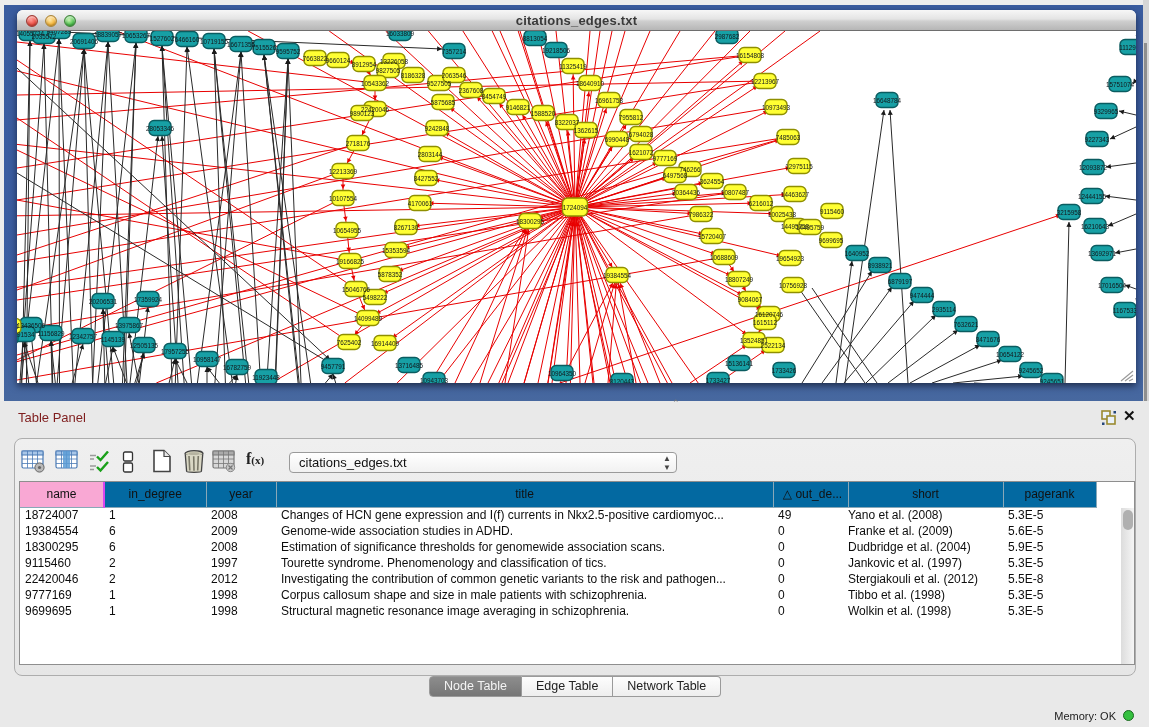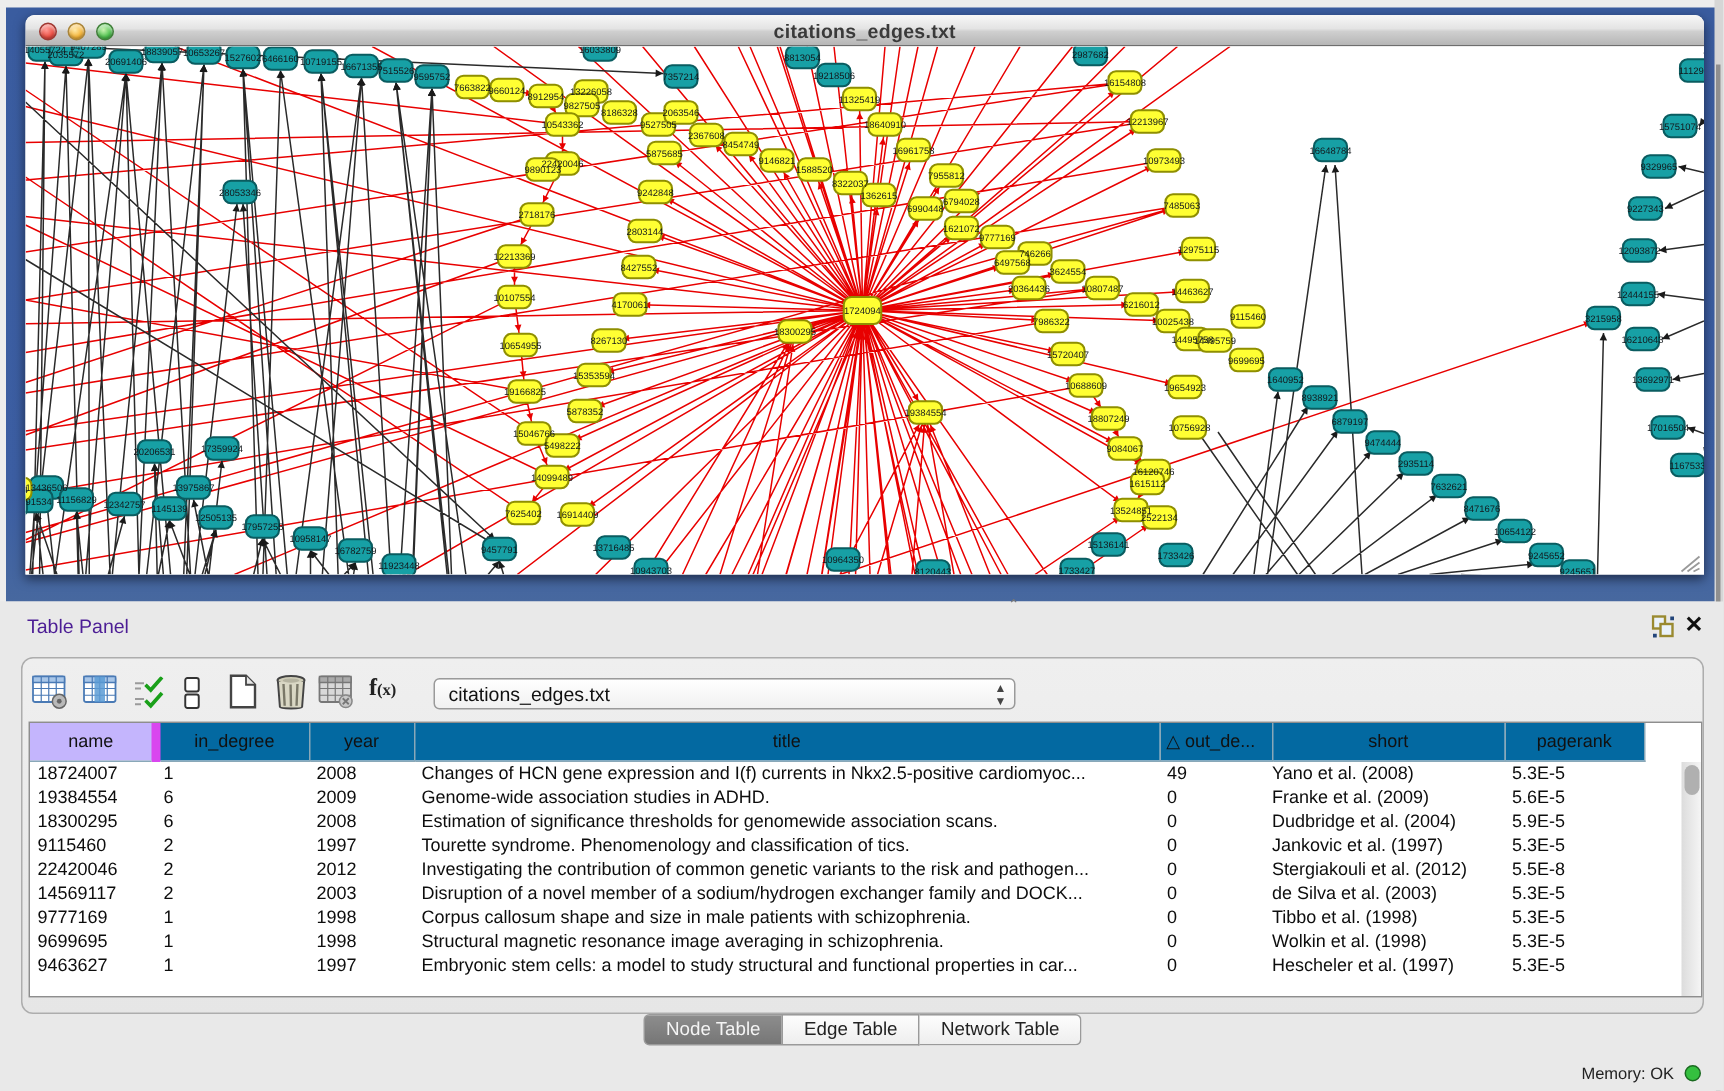--- a/index.html
+++ b/index.html
@@ -7,28 +7,28 @@
 #rightstrip{position:absolute;left:1143px;top:0;width:6px;height:727px;background:#d6d6d6}
 #rightbar{position:absolute;left:1144px;top:43px;width:3px;height:684px;background:#8f8f8f}
 #topstrip{position:absolute;left:0;top:0;width:1149px;height:5px;background:#ededed}
 #leftstrip{position:absolute;left:0;top:5px;width:4px;height:396px;background:#ededed}
 #win{position:absolute;left:17px;top:10px;width:1119px;height:373px;border-radius:6px 6px 0 0;box-shadow:0 3px 7px rgba(0,0,10,.55);background:#fff}
 #titlebar{position:absolute;left:0;top:0;width:100%;height:21px;border-radius:6px 6px 0 0;background:linear-gradient(180deg,#f7f7f7 0%,#e4e4e4 45%,#cfcfcf 55%,#b6b6b6 100%);border-bottom:1px solid #6e6e6e}
 #titlebar .tl{position:absolute;top:4.5px;width:12px;height:12px;border-radius:50%;box-shadow:inset 0 2px 2px rgba(255,255,255,.55), inset 0 -1px 2px rgba(0,0,0,.25)}
 #ttext{position:absolute;top:3px;left:0;width:100%;text-align:center;font-size:13px;font-weight:bold;color:#3a3a3a;letter-spacing:.2px}
 #canvas{position:absolute;left:0;top:21px;width:1119px;height:352px;background:#fff;overflow:hidden}
 #tpanel{position:absolute;left:0;top:401px;width:1149px;height:326px;background:#e9e9e9}
-#tptitle{position:absolute;left:18px;top:410px;font-size:13px;color:#4c1d95}
+#tptitle{position:absolute;left:18px;top:410px;font-size:13px;color:#7f1d1d}
 #pframe{position:absolute;left:14px;top:438px;width:1122px;height:238px;border:1px solid #adadad;border-radius:8px;background:linear-gradient(180deg,#efefef,#e6e6e6)}
 #combo{position:absolute;left:289px;top:452px;width:388px;height:21px;border:1px solid #9a9a9a;border-radius:4px;background:linear-gradient(180deg,#ffffff,#f1f1f1);font-size:13px;color:#111;line-height:19px;padding-left:9px}
 #combo .arr{position:absolute;right:5px;top:1px;font-size:8px;color:#444;line-height:9px;text-align:center}
 #tblwrap{position:absolute;left:19px;top:481px;width:1116px;height:184px;background:#fff;border:1px solid #8e8e8e;overflow:hidden}
 table{border-collapse:collapse;table-layout:fixed;width:1076px;font-size:12px}
 th{height:25px;background:#0369a1;border-right:1px solid #89a8b8;border-bottom:1px solid #89a8b8;font-weight:normal;font-size:12px;color:#111;padding:0}
-th.c1{background:#c4b5fd;border-right:6px solid #d946ef}
+th.c1{background:#f9a8d4;border-right:2px solid #d946ef}
 td{height:16px;padding:0 0 0 5px;color:#0d0d0d;white-space:nowrap;overflow:hidden}
 .c1{width:84px}.c2{width:102px}.c3{width:70px}.c4{width:497px}.c5{width:75px}.c6{width:155px}.c7{width:93px}
 td.c6{padding:0}
 #scrollbar{position:absolute;left:1101px;top:26px;width:13px;height:158px;background:linear-gradient(90deg,#dcdcdc,#f5f5f5)}
 #thumb{position:absolute;left:1.5px;top:2px;width:10px;height:20px;border-radius:5px;background:#b0b0b0}
 #tabs{position:absolute;left:429px;top:676px;height:21px;display:flex;font-size:12.5px}
 #tabs div{padding:0 14px;line-height:18px;border:1px solid #9a9a9a;border-left:none;background:linear-gradient(180deg,#fdfdfd,#eee);color:#222}
 #tabs div:first-child{border-left:1px solid #9a9a9a;border-radius:4px 0 0 4px;background:linear-gradient(180deg,#8d8d8d,#767676);color:#f4f4f4}
 #tabs div:last-child{border-radius:0 4px 4px 0}
 #mem{position:absolute;right:33px;top:710px;font-size:11px;color:#222}
@@ -571,21 +571,21 @@
     <div style="position:absolute;left:246px;top:450px;width:30px;height:22px;font-family:'Liberation Serif',serif;font-weight:bold;font-size:16px;color:#222">f<span style="font-size:11px">(x)</span></div>
  <div id="combo">citations_edges.txt<div class="arr">▲<br>▼</div></div>
  <div id="tblwrap">
   <table>
    <tbody>
           <tr>
             <th class="c1">name</th>
             <th class="c2">in_degree</th>
             <th class="c3">year</th>
             <th class="c4">title</th>
-            <th class="c5" style="text-align:left;padding-left:4px">△ out_de...</th>
+            <th class="c5" style="text-align:center;padding-left:4px">△ out_de...</th>
             <th class="c6">short</th>
             <th class="c7">pagerank</th>
           </tr>
    <tr>
             <td class="c1">18724007</td>
             <td class="c2">1</td>
             <td class="c3">2008</td>
             <td class="c4">Changes of HCN gene expression and I(f) currents in Nkx2.5-positive cardiomyoc...</td>
             <td class="c5">49</td>
             <td class="c6">Yano et al. (2008)</td>
@@ -621,53 +621,35 @@
           <tr>
             <td class="c1">22420046</td>
             <td class="c2">2</td>
             <td class="c3">2012</td>
             <td class="c4">Investigating the contribution of common genetic variants to the risk and pathogen...</td>
             <td class="c5">0</td>
             <td class="c6">Stergiakouli et al. (2012)</td>
             <td class="c7">5.5E-8</td>
           </tr>
           <tr>
-            <td class="c1">14569117</td>
-            <td class="c2">2</td>
-            <td class="c3">2003</td>
-            <td class="c4">Disruption of a novel member of a sodium/hydrogen exchanger family and DOCK...</td>
-            <td class="c5">0</td>
-            <td class="c6">de Silva et al. (2003)</td>
-            <td class="c7">5.3E-5</td>
-          </tr>
-          <tr>
             <td class="c1">9777169</td>
             <td class="c2">1</td>
             <td class="c3">1998</td>
             <td class="c4">Corpus callosum shape and size in male patients with schizophrenia.</td>
             <td class="c5">0</td>
             <td class="c6">Tibbo et al. (1998)</td>
             <td class="c7">5.3E-5</td>
           </tr>
           <tr>
             <td class="c1">9699695</td>
             <td class="c2">1</td>
             <td class="c3">1998</td>
             <td class="c4">Structural magnetic resonance image averaging in schizophrenia.</td>
             <td class="c5">0</td>
             <td class="c6">Wolkin et al. (1998)</td>
-            <td class="c7">5.3E-5</td>
-          </tr>
-          <tr>
-            <td class="c1">9463627</td>
-            <td class="c2">1</td>
-            <td class="c3">1997</td>
-            <td class="c4">Embryonic stem cells: a model to study structural and functional properties in car...</td>
-            <td class="c5">0</td>
-            <td class="c6">Hescheler et al. (1997)</td>
             <td class="c7">5.3E-5</td>
           </tr>
   </tbody>
       </table>
   <div id="scrollbar">
         <div id="thumb"></div>
       </div>
  </div>
  <div id="tabs">
       <div>Node Table</div>

